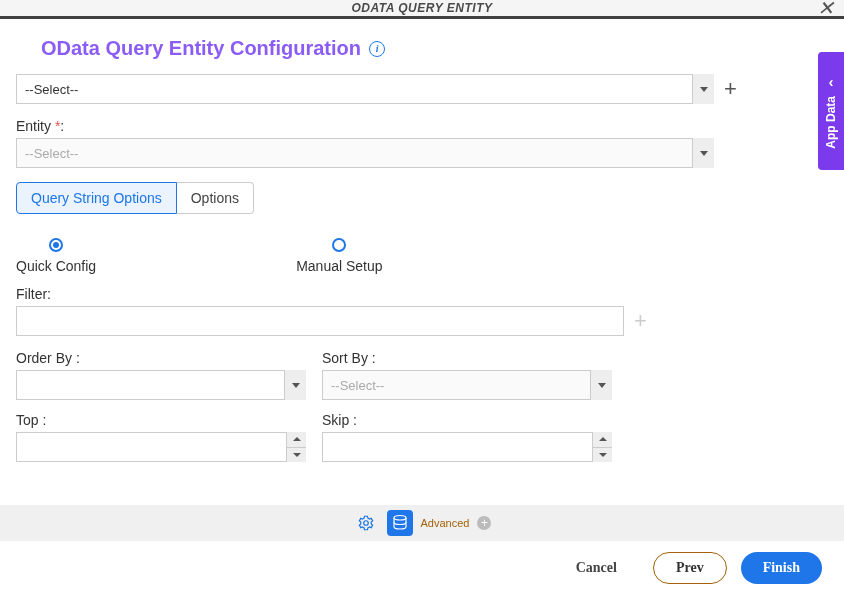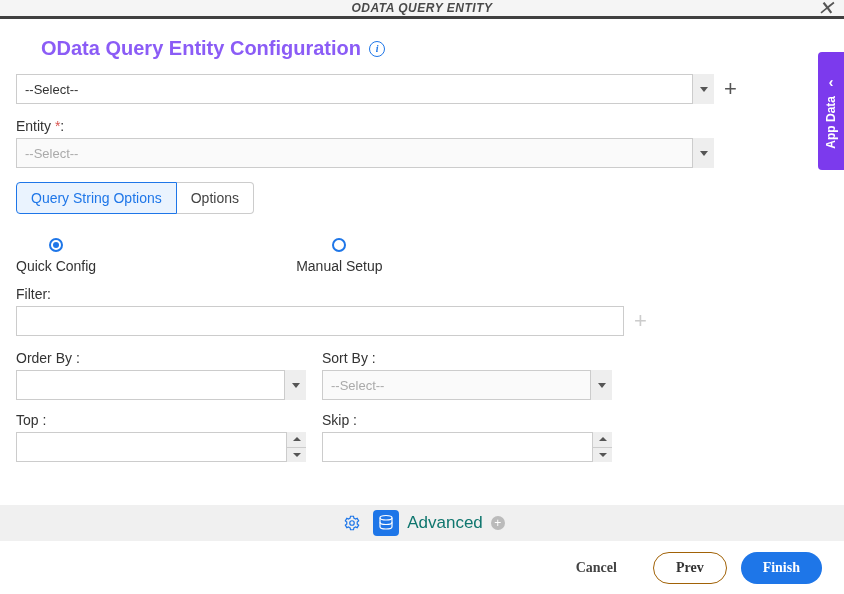--- a/index.html
+++ b/index.html
@@ -254,21 +254,21 @@
   width: 26px;
   height: 26px;
   display: flex;
   align-items: center;
   justify-content: center;
   border-radius: 4px;
 }
 .db-icon { background: #1e76e8; color: #fff; }
 .gear-icon svg { stroke: #1e76e8; }
 .db-icon svg { stroke: #fff; fill: none; }
-.adv-label { font-size: 17px; color: #0f766e; }
+.adv-label { font-size: 11px; color: #a16207; }
 .adv-plus {
   width: 14px;
   height: 14px;
   border-radius: 50%;
   background: #bbb;
   color: #fff;
   font-size: 12px;
   display: flex;
   align-items: center;
   justify-content: center;

